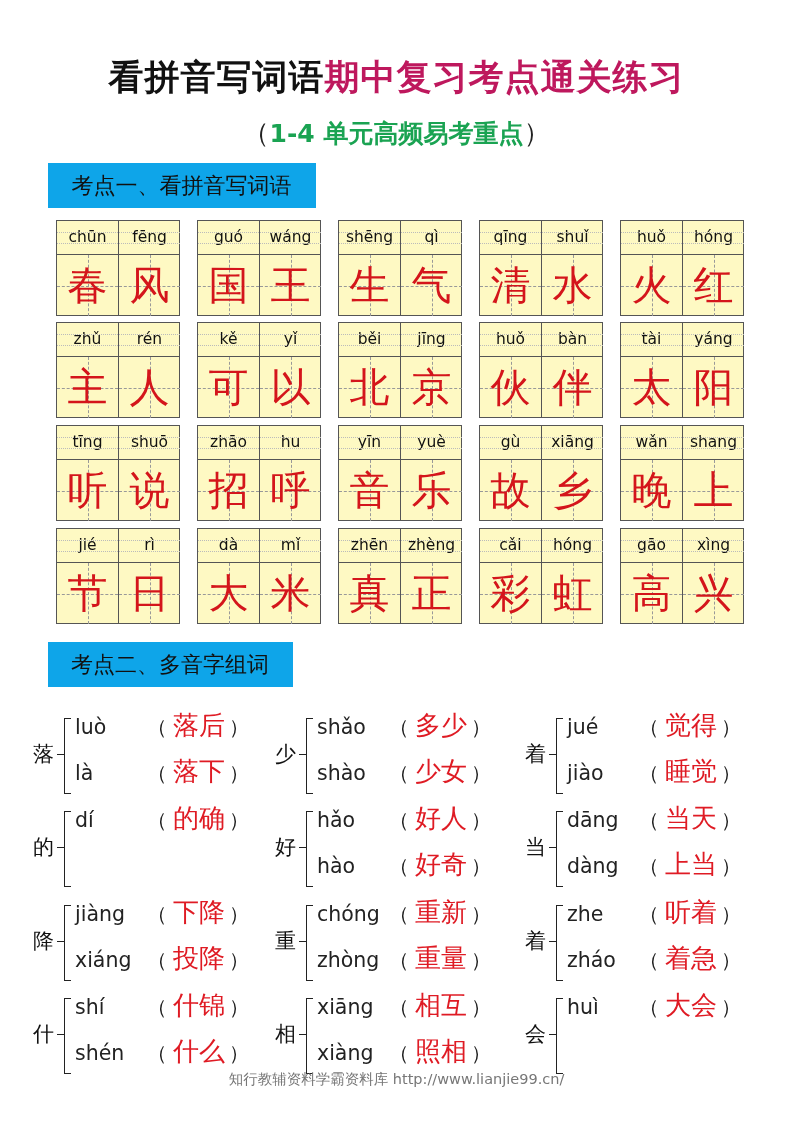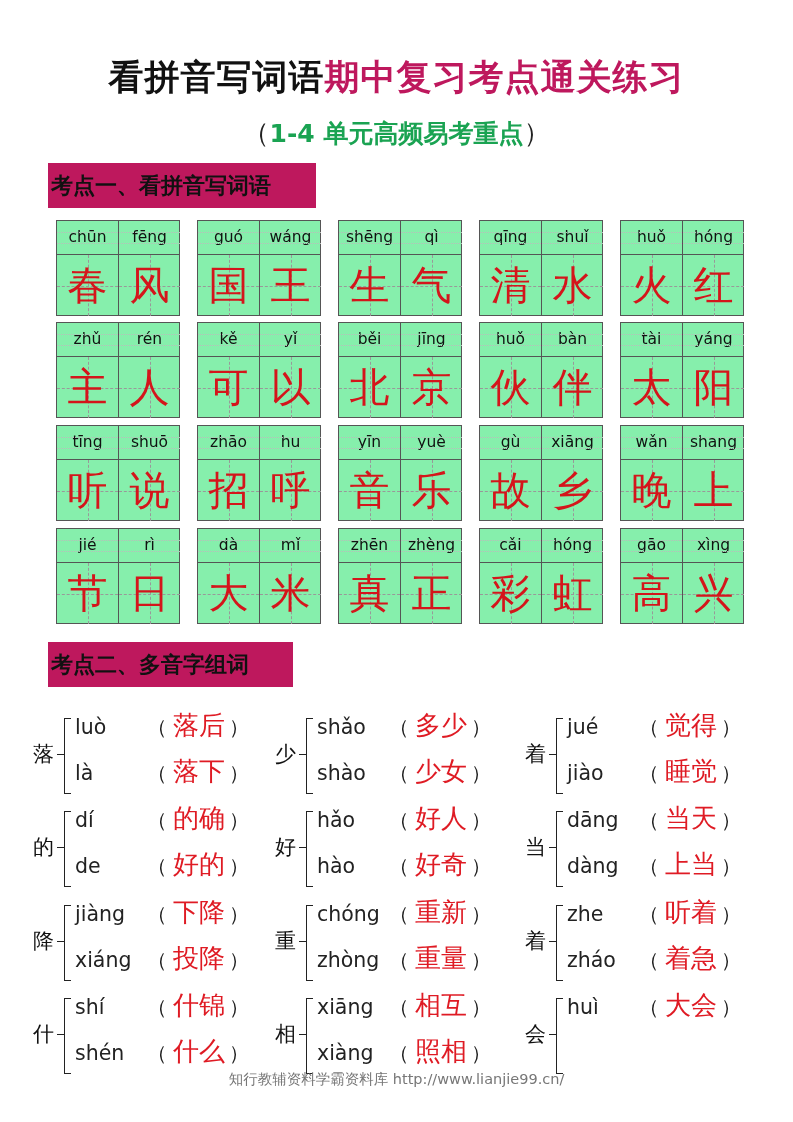--- a/index.html
+++ b/index.html
@@ -5,28 +5,28 @@
   html, body { margin:0; padding:0; background:#fff; }
   body { width:793px; height:1122px; position:relative; overflow:hidden;
          font-family: "DejaVu Sans", "Liberation Sans", sans-serif; color:#111; }
   .title { position:absolute; top:54px; left:0; width:793px; text-align:center;
            font-size:35px; font-weight:bold; letter-spacing:1px; line-height:46px; }
   .title .red { color:#be185d; }
   .subtitle { position:absolute; top:116px; left:0; width:793px; text-align:center;
               font-size:25px; font-weight:bold; line-height:34px; }
   .subtitle .paren { color:#222; font-weight:normal; font-size:27px; }
   .subtitle .green { color:#1aa352; }
-  .sec-head { position:absolute; background:#be185d; font-size:22px; font-weight:bold;
-              line-height:45px; padding:0 4px 0 3px; color:#111; }
+  .sec-head { position:absolute; background:#0ea5e9; font-size:22px; font-weight:normal;
+              line-height:45px; padding:0 4px 0 3px; color:#111;text-align:center; }
   #sec1 { left:48px; top:163px; width:261px; height:45px; }
   #sec2 { left:48px; top:642px; width:238px; height:45px; }
 
   .grid { position:absolute; left:56px; top:220px; width:691px; }
   .card { position:absolute; width:124px; height:96px; border:1px solid #555;
-          box-sizing:border-box; background:#86efac; }
+          box-sizing:border-box; background:#fef9c3; }
   .card .col { position:absolute; top:0; width:62px; height:100%; }
   .card .col.l { left:0; border-right:1px solid #555; box-sizing:border-box; }
   .card .col.r { left:62px; width:61px; }
   .card .py { position:absolute; top:0; left:0; width:100%; height:34px; line-height:33px;
               text-align:center; font-size:15.5px; color:#111; border-bottom:1px solid #555;
               box-sizing:border-box; }
   .card .py::before, .card .py::after { content:""; position:absolute; left:0; right:0;
               border-top:1px dotted #bbb; }
   .card .py::before { top:11px; }
   .card .py::after { top:22px; }
@@ -451,21 +451,20 @@
       <div class="tick"></div>
       <div class="brace"></div>
       <div class="row r1"><span class="pinyin">jué</span><span class="lp">（</span><span class="word">觉得</span><span class="rp">）</span></div>
       <div class="row r2"><span class="pinyin">jiào</span><span class="lp">（</span><span class="word">睡觉</span><span class="rp">）</span></div>
     </div>
     <div class="poly" style="left: 33px; top: 803px; width: 210px;">
       <div class="char">的</div>
       <div class="tick"></div>
       <div class="brace"></div>
       <div class="row r1"><span class="pinyin">dí</span><span class="lp">（</span><span class="word">的确</span><span class="rp">）</span></div>
-      <div class="row r2"><span class="pinyin">de</span><span class="lp">（</span><span class="word">好的</span><span class="rp">）</span></div>
     </div>
     <div class="poly" style="left: 275px; top: 803px; width: 210px;">
       <div class="char">好</div>
       <div class="tick"></div>
       <div class="brace"></div>
       <div class="row r1"><span class="pinyin">hǎo</span><span class="lp">（</span><span class="word">好人</span><span class="rp">）</span></div>
       <div class="row r2"><span class="pinyin">hào</span><span class="lp">（</span><span class="word">好奇</span><span class="rp">）</span></div>
     </div>
     <div class="poly" style="left: 525px; top: 803px; width: 210px;">
       <div class="char">当</div>

